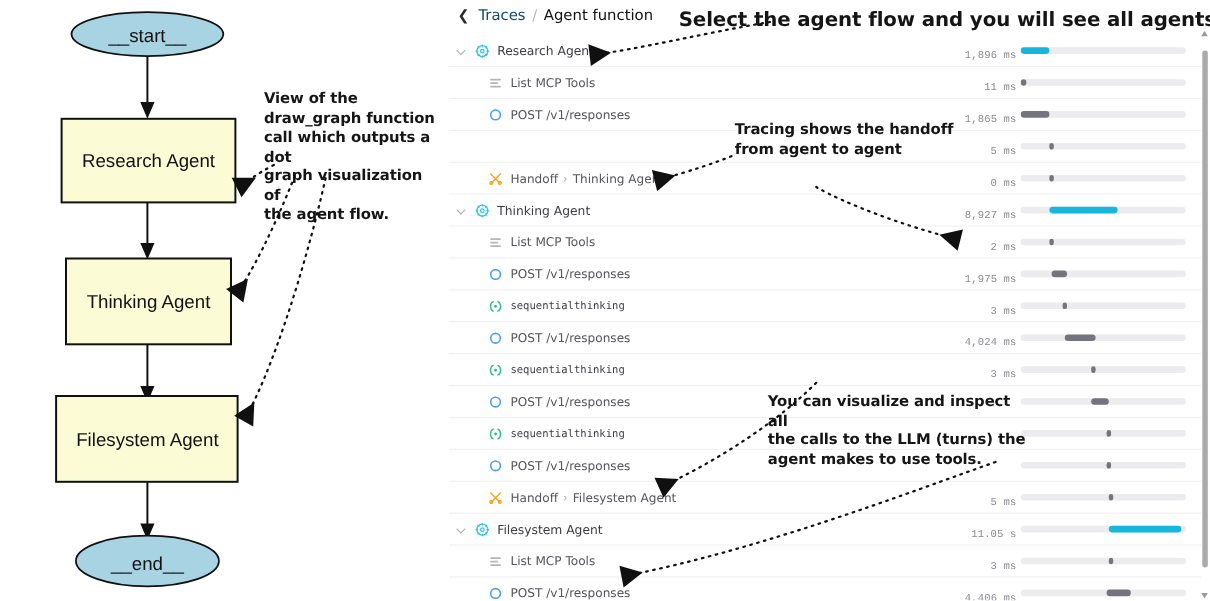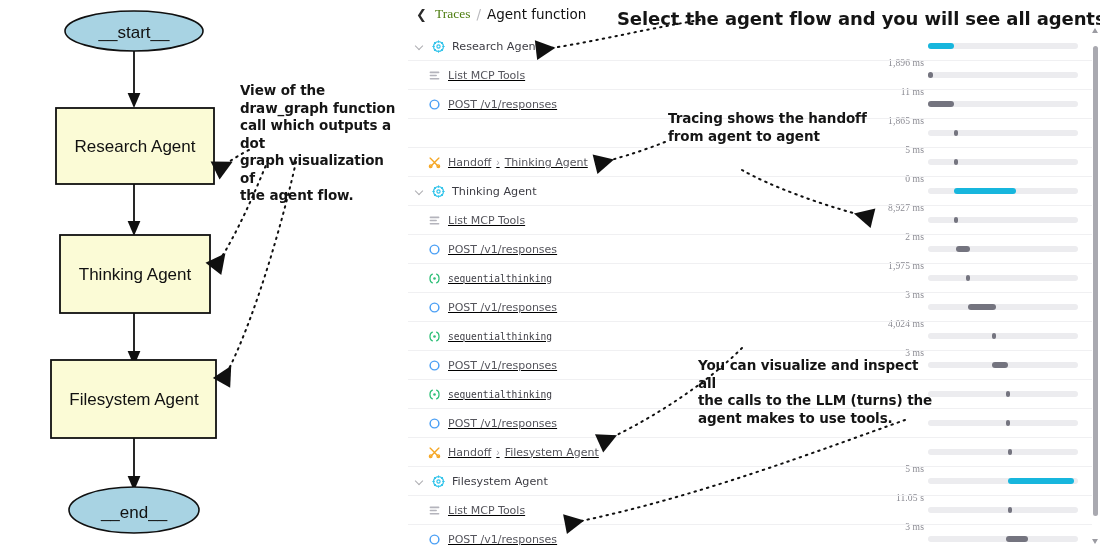--- a/index.html
+++ b/index.html
@@ -37,41 +37,41 @@
     background:#fff;
   }
   #breadcrumb{
     position:absolute;left:8px;top:6px;
     display:flex;align-items:center;gap:6px;
     font-family:"DejaVu Sans", sans-serif;
     font-size:13.5px;
     color:#1d1d1f;
   }
   #breadcrumb .chev{font-size:13px;color:#2b2b2b;margin-right:2px;}
-  #breadcrumb .crumb-link{color:#4d7c0f;font-family:Liberation Serif, serif;}
+  #breadcrumb .crumb-link{color:#0c4a6e;}
   #breadcrumb .sep{color:#b9b9bd;}
   #breadcrumb .crumb-current{color:#111;}
 
   #rows{
     position:absolute;left:0;top:32px;width:684px;height:514px;
     overflow:hidden;
   }
   .row{
     position:relative;
     height:28px;
     display:flex;align-items:center;
     border-top:1px solid #f0f0f2;
   }
   .row:first-child{border-top:none;}
   .row .label-wrap{
     display:flex;align-items:center;gap:7px;
     position:absolute;top:0;height:28px;
   }
   .row.lvl-agent .label-wrap{left:8px;}
-  .row.lvl-child .label-wrap{left:20px;text-decoration:underline;}
+  .row.lvl-child .label-wrap{left:36px;}
 
   .caret{
     width:9px;height:9px;flex:none;position:relative;opacity:.55;
   }
   .caret::after{
     content:"";position:absolute;left:0px;top:1px;
     width:5px;height:5px;border-right:1.4px solid #6b6b72;border-bottom:1.4px solid #6b6b72;
     transform:rotate(45deg);
   }
   .ico{width:13px;height:13px;flex:none;display:block;}
@@ -83,23 +83,23 @@
   }
   .row.lvl-agent .rowlabel{color:#3d3d44;font-size:11.2px;}
   .rowlabel.mono{
     font-family:"DejaVu Sans Mono", monospace;
     font-size:9.6px;
     color:#3f3f46;
   }
   .handoff-arrow{color:#a8a8b0;font-size:10px;margin:0 -2px;}
 
   .dur{
-    position:absolute;right:168px;top:16px;height:28px;
+    position:absolute;right:168px;top:4px;height:28px;
     display:flex;align-items:center;justify-content:flex-end;
-    font-family:Liberation Serif, serif;
+    font-family:Liberation Mono, monospace;
     font-size:9.6px;
     color:#8a8a92;
     letter-spacing:.1px;
     white-space:nowrap;
   }
   .track{
     position:absolute;right:14px;top:11px;
     width:150px;height:6px;border-radius:3px;background:#ececef;
   }
   .bar{position:absolute;top:0;height:6px;border-radius:3px;}

